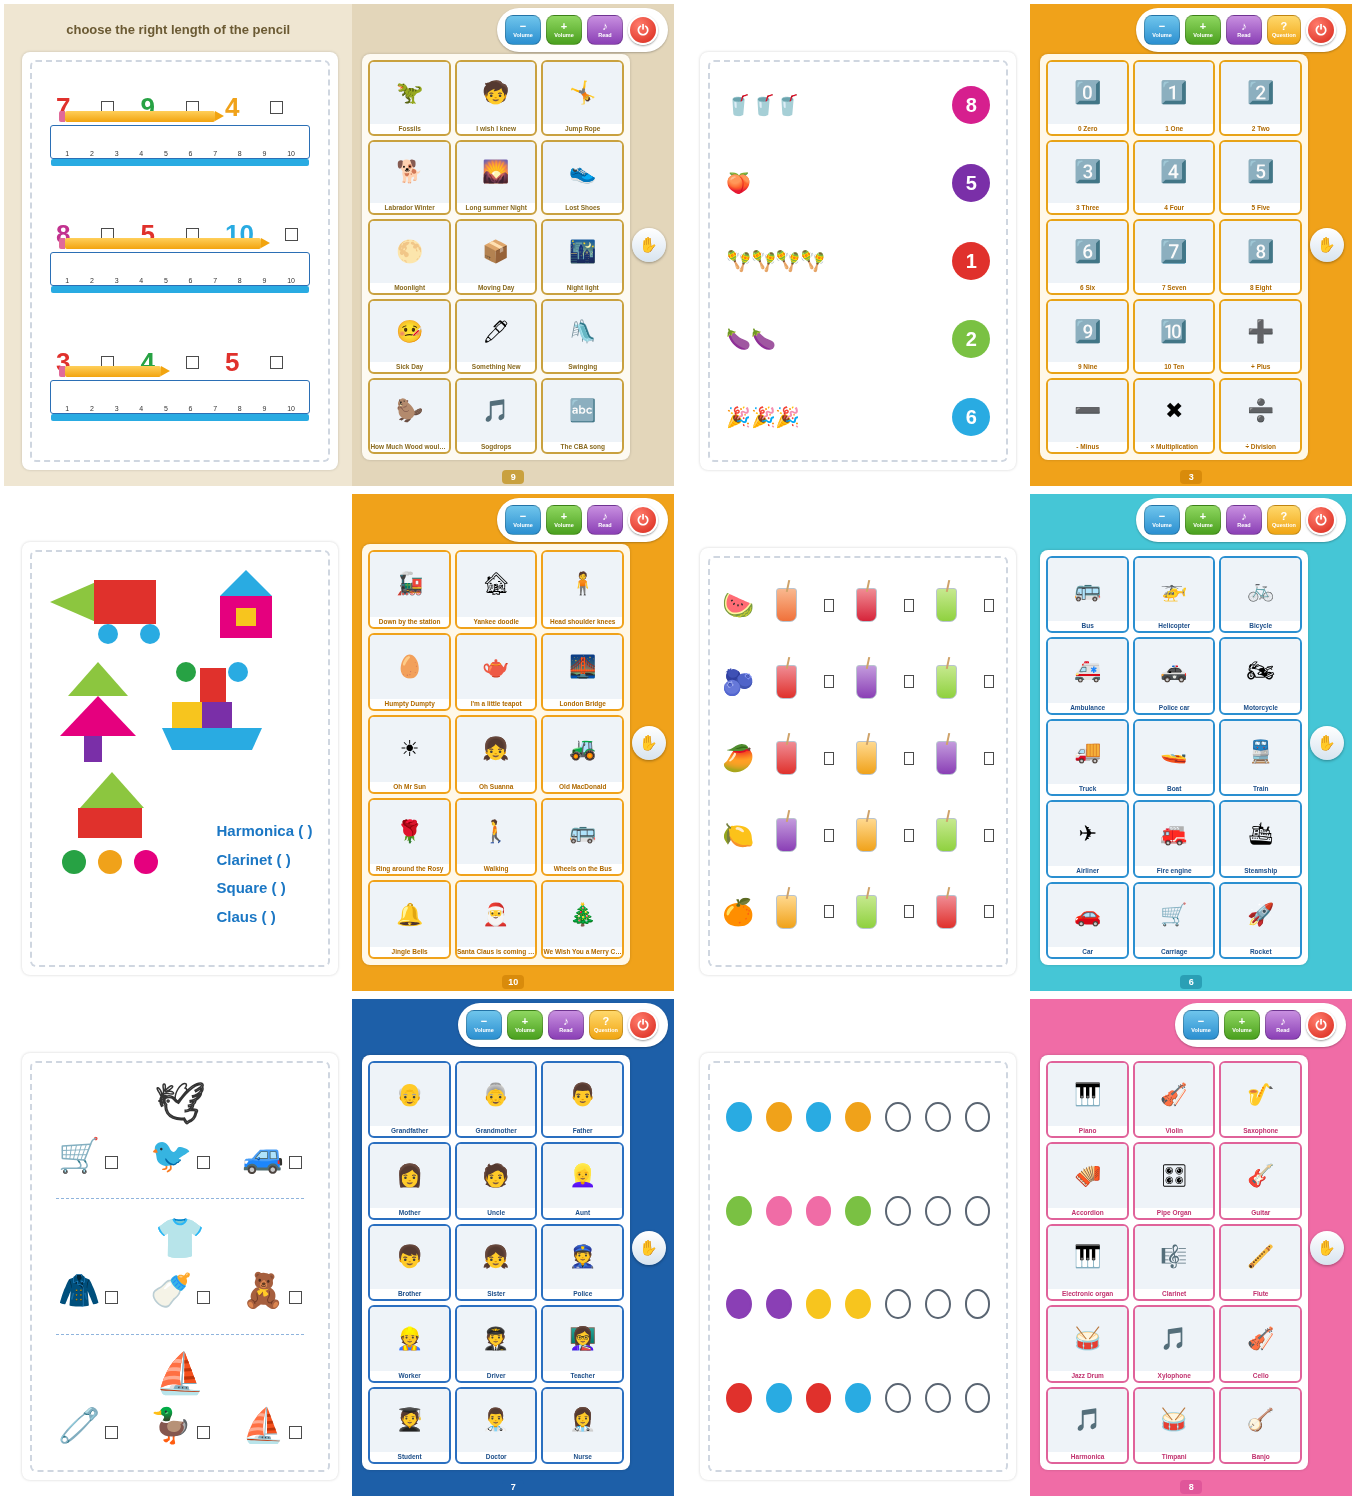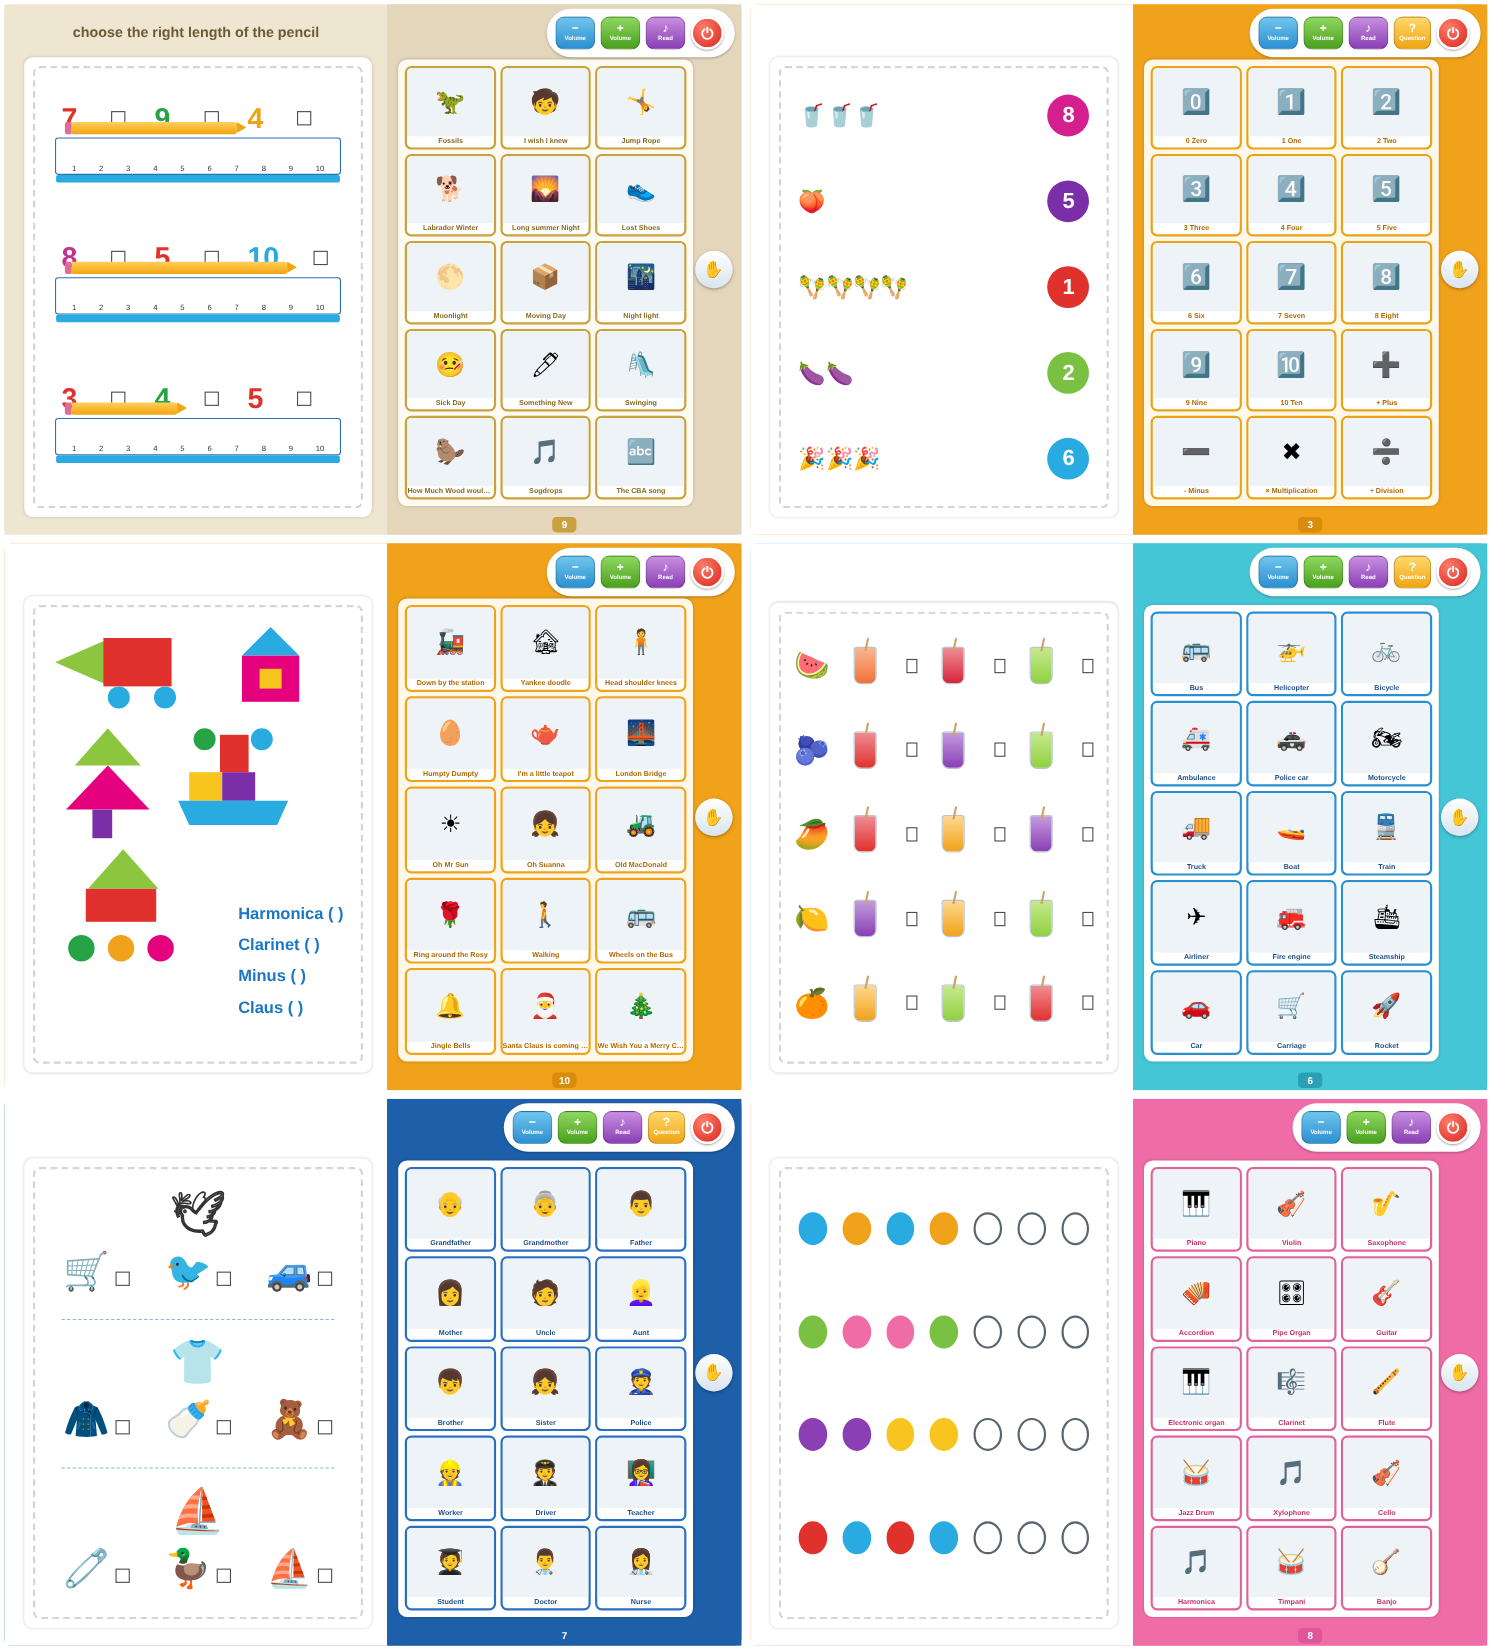--- a/index.html
+++ b/index.html
@@ -537,21 +537,21 @@
             <div style="position:absolute; left:20px; top:210px;">
               <div style="position:absolute;left:18px;top:0;width:0;height:0;border-left:32px solid transparent;border-right:32px solid transparent;border-bottom:36px solid #8cc63f;"></div>
               <div style="position:absolute;left:16px;top:36px;width:64px;height:30px;background:#e0312c;"></div>
               <div style="position:absolute;left:0;top:78px;width:24px;height:24px;border-radius:50%;background:#27a244;"></div>
               <div style="position:absolute;left:36px;top:78px;width:24px;height:24px;border-radius:50%;background:#f0a21a;"></div>
               <div style="position:absolute;left:72px;top:78px;width:24px;height:24px;border-radius:50%;background:#e5007e;"></div>
             </div>
             <div class="shape-legend" style="position:absolute; right:6px; bottom:24px; text-align:left;">
               <div><span>Harmonica</span> <span>(    )</span></div>
               <div><span>Clarinet</span> <span>(    )</span></div>
-              <div><span>Minus</span> <span>(    )</span></div>
+              <div><span>Square</span> <span>(    )</span></div>
               <div><span>Claus</span> <span>(    )</span></div>
             </div>
           </div>
         </div>
       </div>
       <div class="page-right">
         <div class="toolbar">
           <div class="tb-btn tb-vol-down">
               <span class="glyph">−</span>
               <span>Volume</span>

